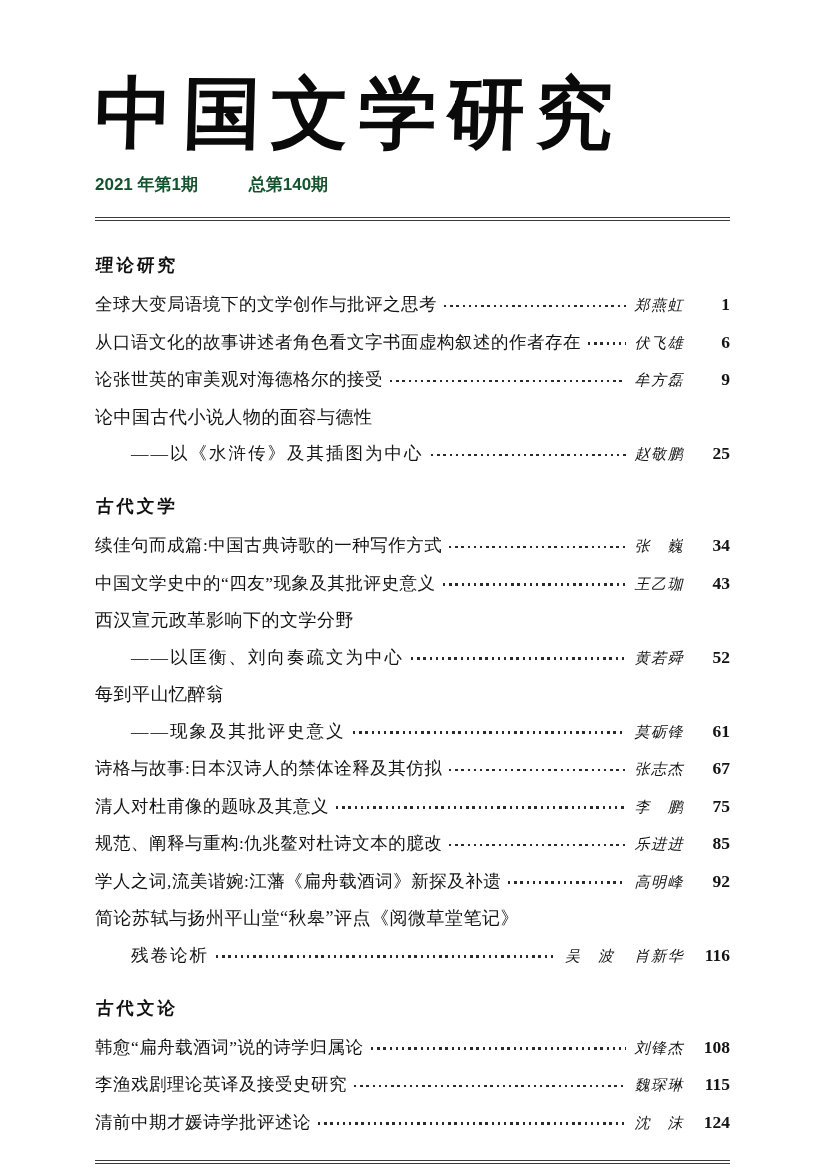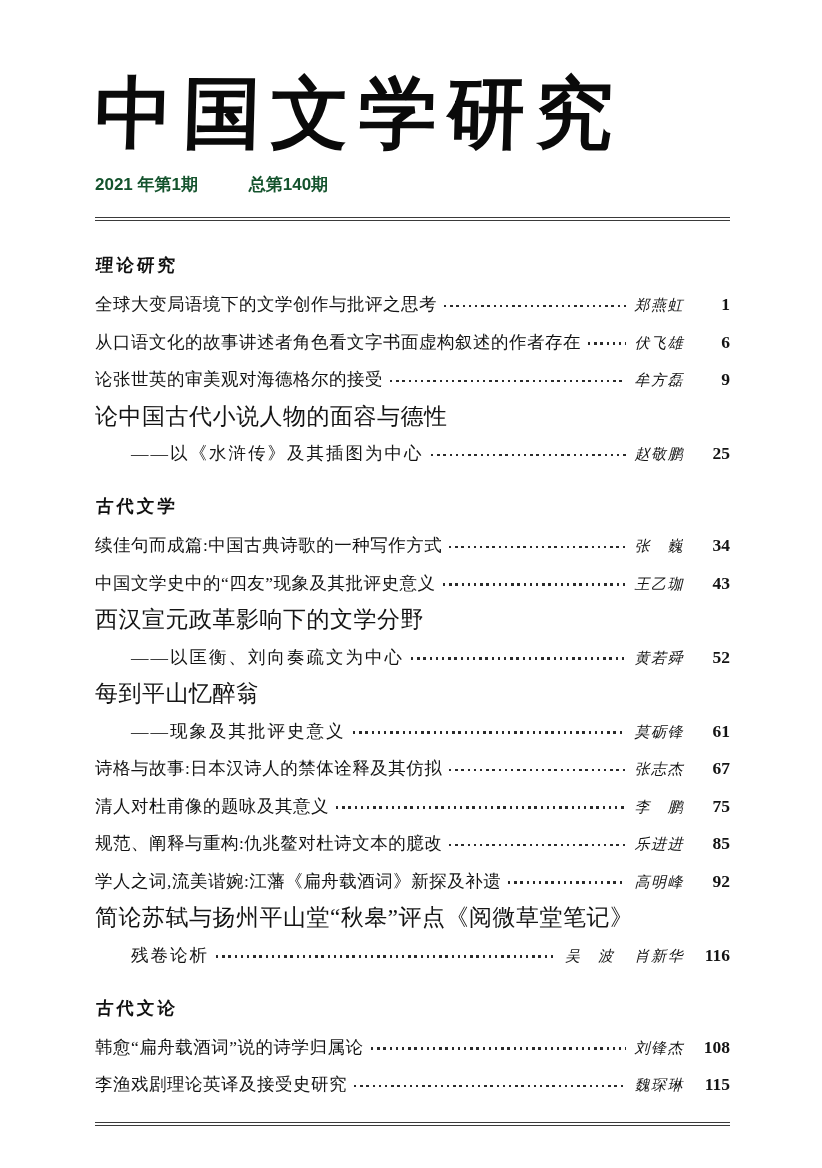--- a/index.html
+++ b/index.html
@@ -53,21 +53,21 @@
     font-weight: 800;
     letter-spacing: 3px;
     color: #111;
     margin: 29px 0 16px 0;
     transform: skewX(-4deg);
     transform-origin: left bottom;
   }
   .section-items { list-style: none; margin: 0; padding: 0; }
   .toc-item { margin-bottom: 14.5px; }
   .pretitle {
-    font-size: 23px;
+    font-size: 18px;
     line-height: 22px;
     margin-bottom: 14.5px;
     letter-spacing: 0.5px;
   }
   .entry-line {
     display: flex;
     align-items: baseline;
     font-size: 17.5px;
     line-height: 22px;
   }
@@ -271,18 +271,27 @@
   <li class="toc-item">
 
     <div class="entry-line">
       <span class="item-title">李渔戏剧理论英译及接受史研究</span>
       <span class="leader"></span>
       <span class="authors"><span class="author">魏琛琳</span></span>
       <span class="page-num">115</span>
     </div>
   </li>
 
+  <li class="toc-item">
+
+    <div class="entry-line">
+      <span class="item-title">清前中期才媛诗学批评述论</span>
+      <span class="leader"></span>
+      <span class="authors"><span class="author">沈　沫</span></span>
+      <span class="page-num">124</span>
+    </div>
+  </li>
 </ul>
   </section>
 </div>
 
   <div class="double-rule rule-bottom"></div>
 </div>
 
 </body></html>

